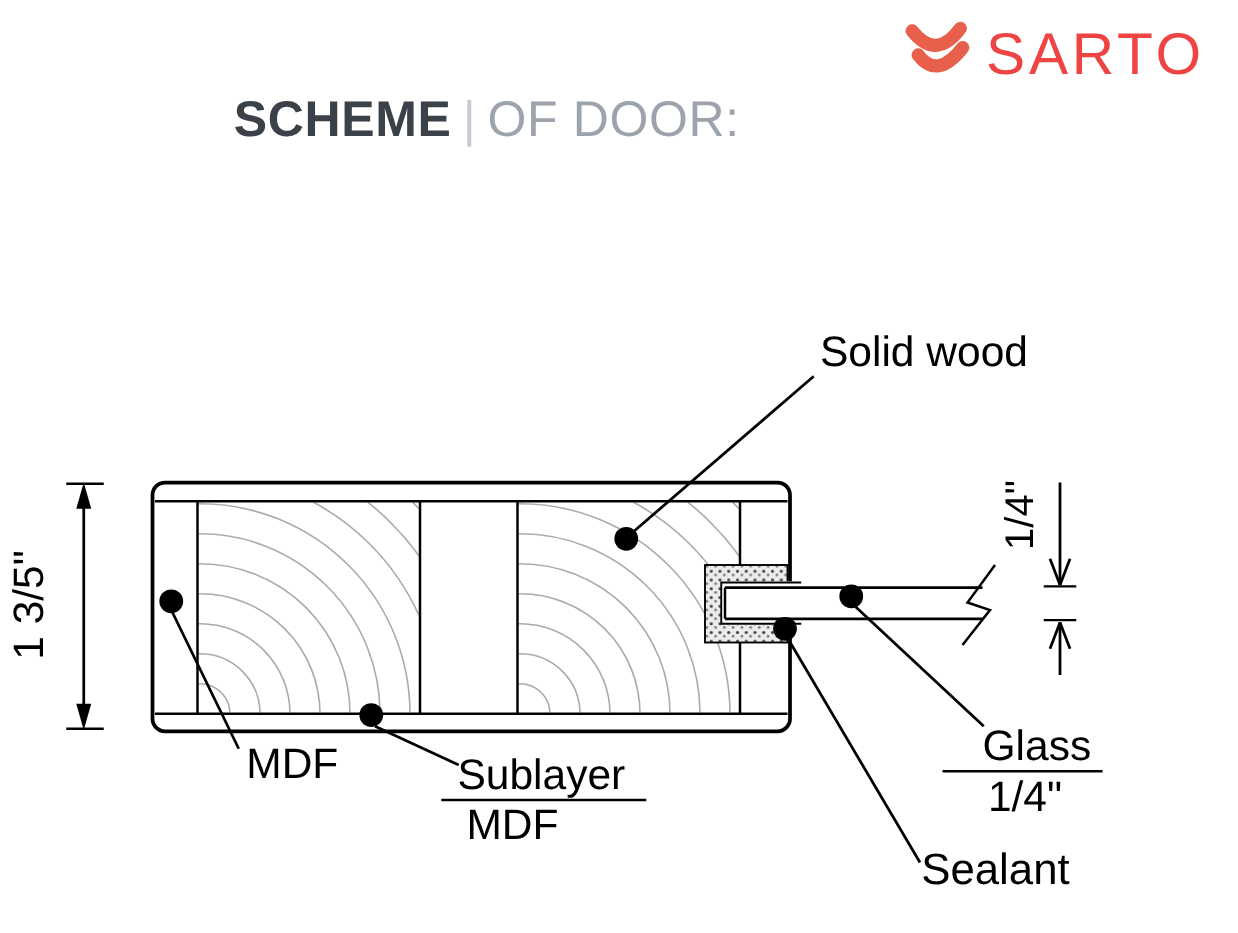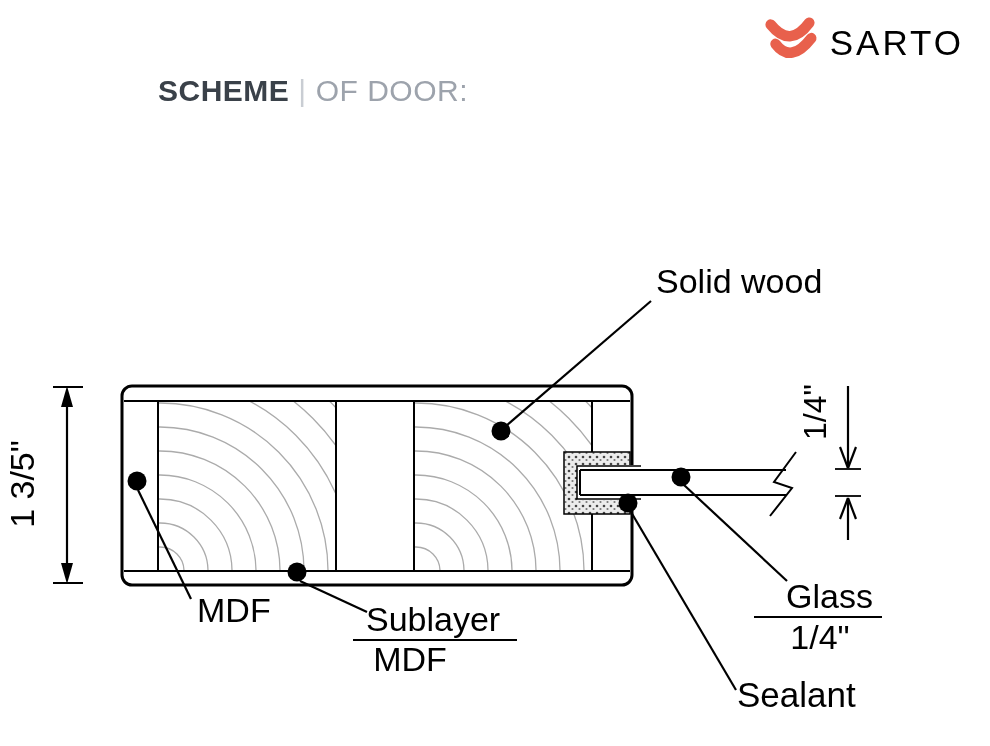--- a/index.html
+++ b/index.html
@@ -2,33 +2,33 @@
 <html><head>
 <meta charset="utf-8">
 <style>
   html,body{margin:0;padding:0;}
   body{
     width:990px;height:746px;position:relative;overflow:hidden;
     background:#ffffff;
     font-family:"Liberation Sans",sans-serif;
   }
   .title{
-    position:absolute;left:158px;top:76px;margin:0;
-    font-size:30px;line-height:1;letter-spacing:.5px;font-weight:normal;
+    position:absolute;left:187px;top:76px;margin:0;
+    font-size:40px;line-height:1;letter-spacing:.5px;font-weight:normal;
     white-space:nowrap;
   }
   .title .strong{color:#3a4149;font-weight:bold;}
   .title .sep{color:#c9cdd3;font-weight:normal;padding:0 9px;}
   .title .light{color:#9da3ac;}
   .logo{
     position:absolute;top:16px;right:26px;
     display:flex;align-items:center;gap:11px;
   }
   .logo .brand{
-    color:#000000;font-size:35px;letter-spacing:3px;line-height:1;
+    color:#ef4444;font-size:47px;letter-spacing:3px;line-height:1;
   }
   .diagram{position:absolute;left:0;top:0;}
   text{font-family:"Liberation Sans",sans-serif;fill:#000;}
 </style>
 </head>
 <body>
 
 <header>
   <h1 class="title">
     <span class="strong">SCHEME</span><span class="sep">|</span><span class="light">OF DOOR:</span>

